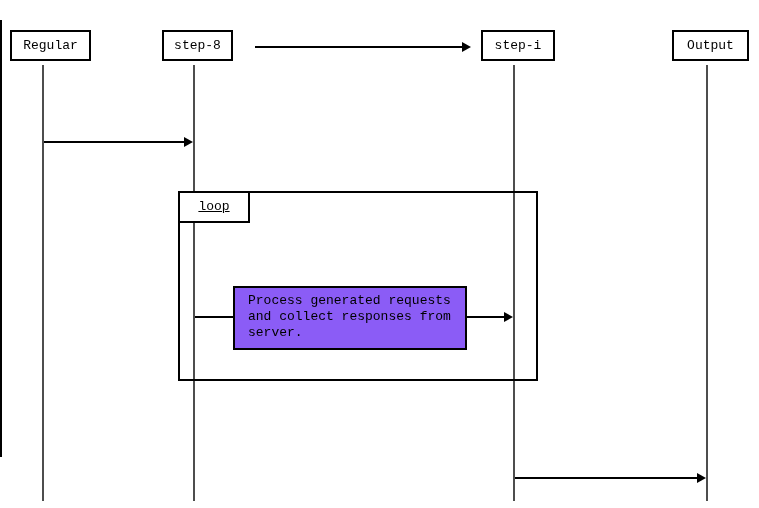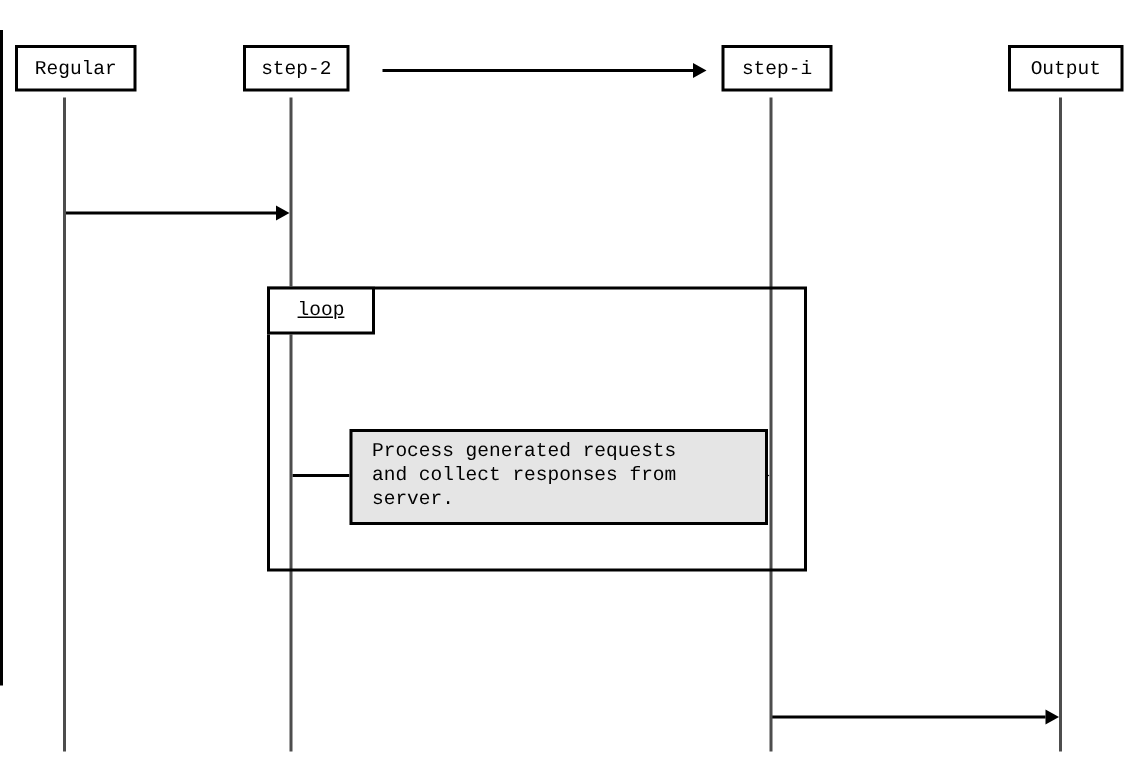--- a/index.html
+++ b/index.html
@@ -79,23 +79,23 @@
     align-items: center;
     justify-content: center;
     z-index: 3;
     text-decoration: underline;
   }
 
   
   .process-box {
     position: absolute;
     left: 233px; top: 266px;
-    width: 279px; height: 64px;
+    width: 234px; height: 64px;
     border: 2px solid #000000;
-    background: #e5e5e5;
+    background: #8b5cf6;
     padding: 5px 0 0 13px;
     white-space: pre-line;
     z-index: 3;
   }
 </style>
 </head>
 <body>
 
 <div id="canvas">
 
@@ -104,21 +104,21 @@
 
   <div class="lifeline" style="left:42px;"></div>
   <div class="lifeline" style="left:193px;"></div>
   <div class="lifeline" style="left:513px;"></div>
   <div class="lifeline" style="left:706px;"></div>
 
   <div class="pbox" style="left:10px; width:81px;">
     <span>Regular</span>
   </div>
   <div class="pbox" style="left:162px; width:71px;">
-    <span>step-2</span>
+    <span>step-8</span>
   </div>
   <div class="pbox" style="left:672px; width:77px;">
     <span>Output</span>
   </div>
   <div class="pbox" style="left:481px; width:74px;">
     <span>step-i</span>
   </div>
 
   <div>
     <div class="arrow-line" style="left:255px; top:26px; width:207px;"></div>

